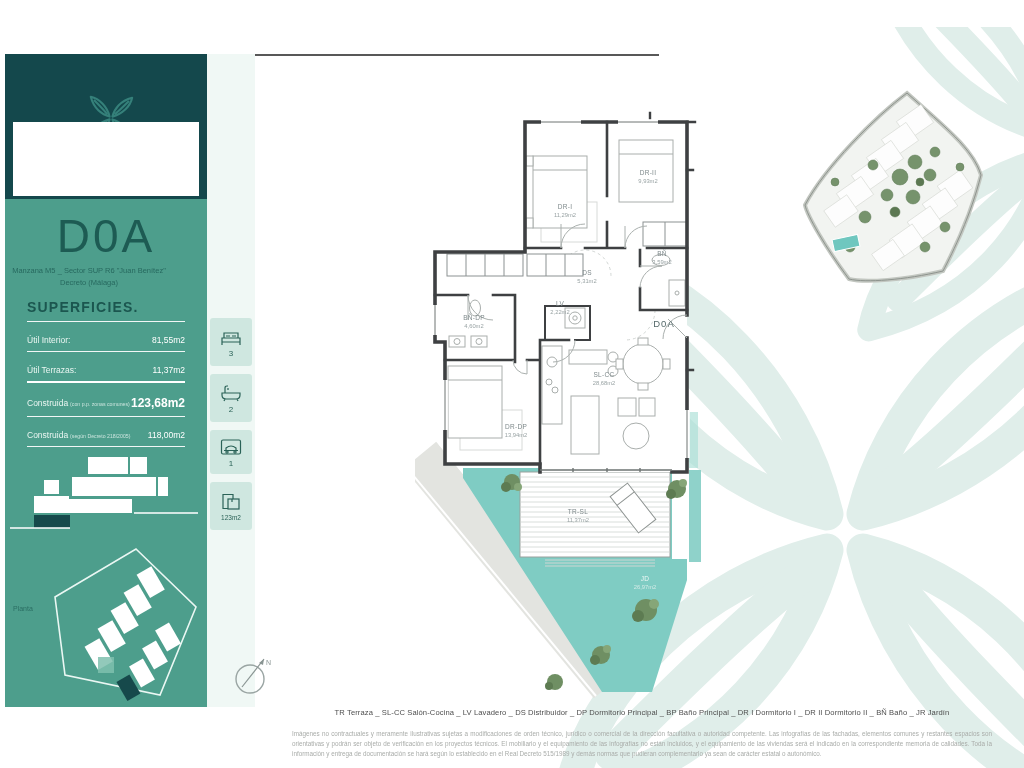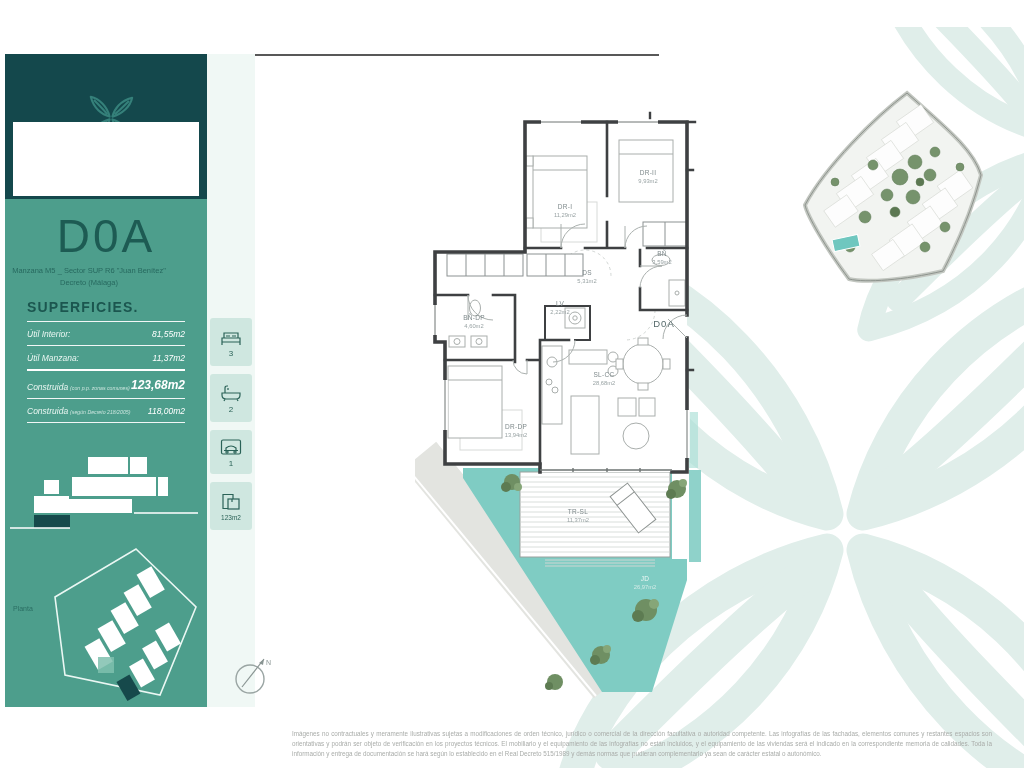--- a/index.html
+++ b/index.html
@@ -13,22 +13,22 @@
   
   #sb-header{left:5px;top:27px;width:202px;height:145px;background:#14484c;}
   #sb-logo{left:83px;top:40px;}
   #sb-logobox{left:13px;top:95px;width:186px;height:74px;background:#ffffff;}
   #sb-body{left:5px;top:172px;width:202px;height:508px;background:#4d9e8c;}
   #unit-code{left:5px;top:182px;width:202px;text-align:center;font-size:46px;letter-spacing:3px;
              color:#1d5b53;font-weight:400;}
   #unit-sub{left:5px;top:238px;width:168px;text-align:center;font-size:7.5px;line-height:1.55;color:#27695f;}
   #sup-wrap{left:27px;top:272px;width:158px;color:#eaf6f2;}
   #sup-title{font-size:14px;letter-spacing:1.2px;color:#1b564f;font-weight:bold;padding-bottom:6px;}
-  .sup-row{display:flex;justify-content:space-between;align-items:flex-end;
-           padding:7px 0 6px;border-top:1.3px solid rgba(255,255,255,.92);font-size:8.5px;font-style:italic;}
+  .sup-row{display:flex;justify-content:space-between;align-items:center;
+           padding:13px 0 6px;border-top:1.3px solid rgba(255,255,255,.92);font-size:8.5px;}
   .sup-row .v{color:#ffffff;}
   .sup-row.strong{border-top:2px solid #ffffff;}
   .sup-row .note{font-size:5.2px;opacity:.8;margin-left:2px;}
   .sup-row.strong .v{font-weight:bold;font-size:12px;}
   .sup-end{border-top:1.3px solid rgba(255,255,255,.92);height:0;}
   #planta-label{left:13px;top:578px;font-size:7px;color:#2b6e63;}
 
   
   #stat-strip{left:207px;top:27px;width:48px;height:653px;background:#f0f8f5;}
   .stat-box{position:absolute;left:3px;width:42px;border-radius:3px;background:#cfe7e0;
@@ -123,21 +123,21 @@
     <div>Decreto (Málaga)</div>
   </div>
 
   <div class="abs" id="sup-wrap">
     <div id="sup-title">SUPERFICIES.</div>
     <div class="sup-row">
       <span>Útil Interior:</span>
       <span class="v">81,55m2</span>
     </div>
     <div class="sup-row">
-      <span>Útil Manzana:</span>
+      <span>Útil Terrazas:</span>
       <span class="v">11,37m2</span>
     </div>
     <div class="sup-row strong">
       <span><span>Construida</span><span class="note">(con p.p. zonas comunes)</span></span>
       <span class="v">123,68m2</span>
     </div>
     <div class="sup-row">
       <span><span>Construida</span><span class="note">(según Decreto 218/2005)</span></span>
       <span class="v">118,00m2</span>
     </div>
@@ -423,15 +423,16 @@
   </div>
   <div id="unit-plan-label">D0A</div>
 
   <svg class="abs" style="left:230px;top:626px;z-index:2" width="46" height="46" viewBox="0 0 46 46">
     <circle cx="20" cy="26" r="14" fill="none" stroke="#9aa5a3" stroke-width="1.4"></circle>
     <path d="M12,34 L34,6" stroke="#8a9593" stroke-width="1.2" fill="none"></path>
     <polygon points="34,6 29,10 33,12" fill="#8a9593"></polygon>
     <text x="36" y="12" font-size="7" fill="#8a9593" font-family="Liberation Sans, sans-serif">N</text>
   </svg>
 
+  <div class="abs" id="legend">TR Terraza _ SL-CC Salón-Cocina _ LV Lavadero _ DS Distribuidor _ DP Dormitorio Principal _ BP Baño Principal _ DR I Dormitorio I _ DR II Dormitorio II _ BÑ Baño _ JR Jardín</div>
   <div class="abs" id="disclaimer">Imágenes no contractuales y meramente ilustrativas sujetas a modificaciones de orden técnico, jurídico o comercial de la dirección facultativa o autoridad competente. Las infografías de las fachadas, elementos comunes y restantes espacios son orientativas y podrán ser objeto de verificación en los proyectos técnicos. El mobiliario y el equipamiento de las infografías no están incluidos, y el equipamiento de las viviendas será el indicado en la correspondiente memoria de calidades. Toda la información y entrega de documentación se hará según lo establecido en el Real Decreto 515/1989 y demás normas que pudieran complementarlo ya sean de carácter estatal o autonómico.</div>
 
 </div>
 
 </body></html>

